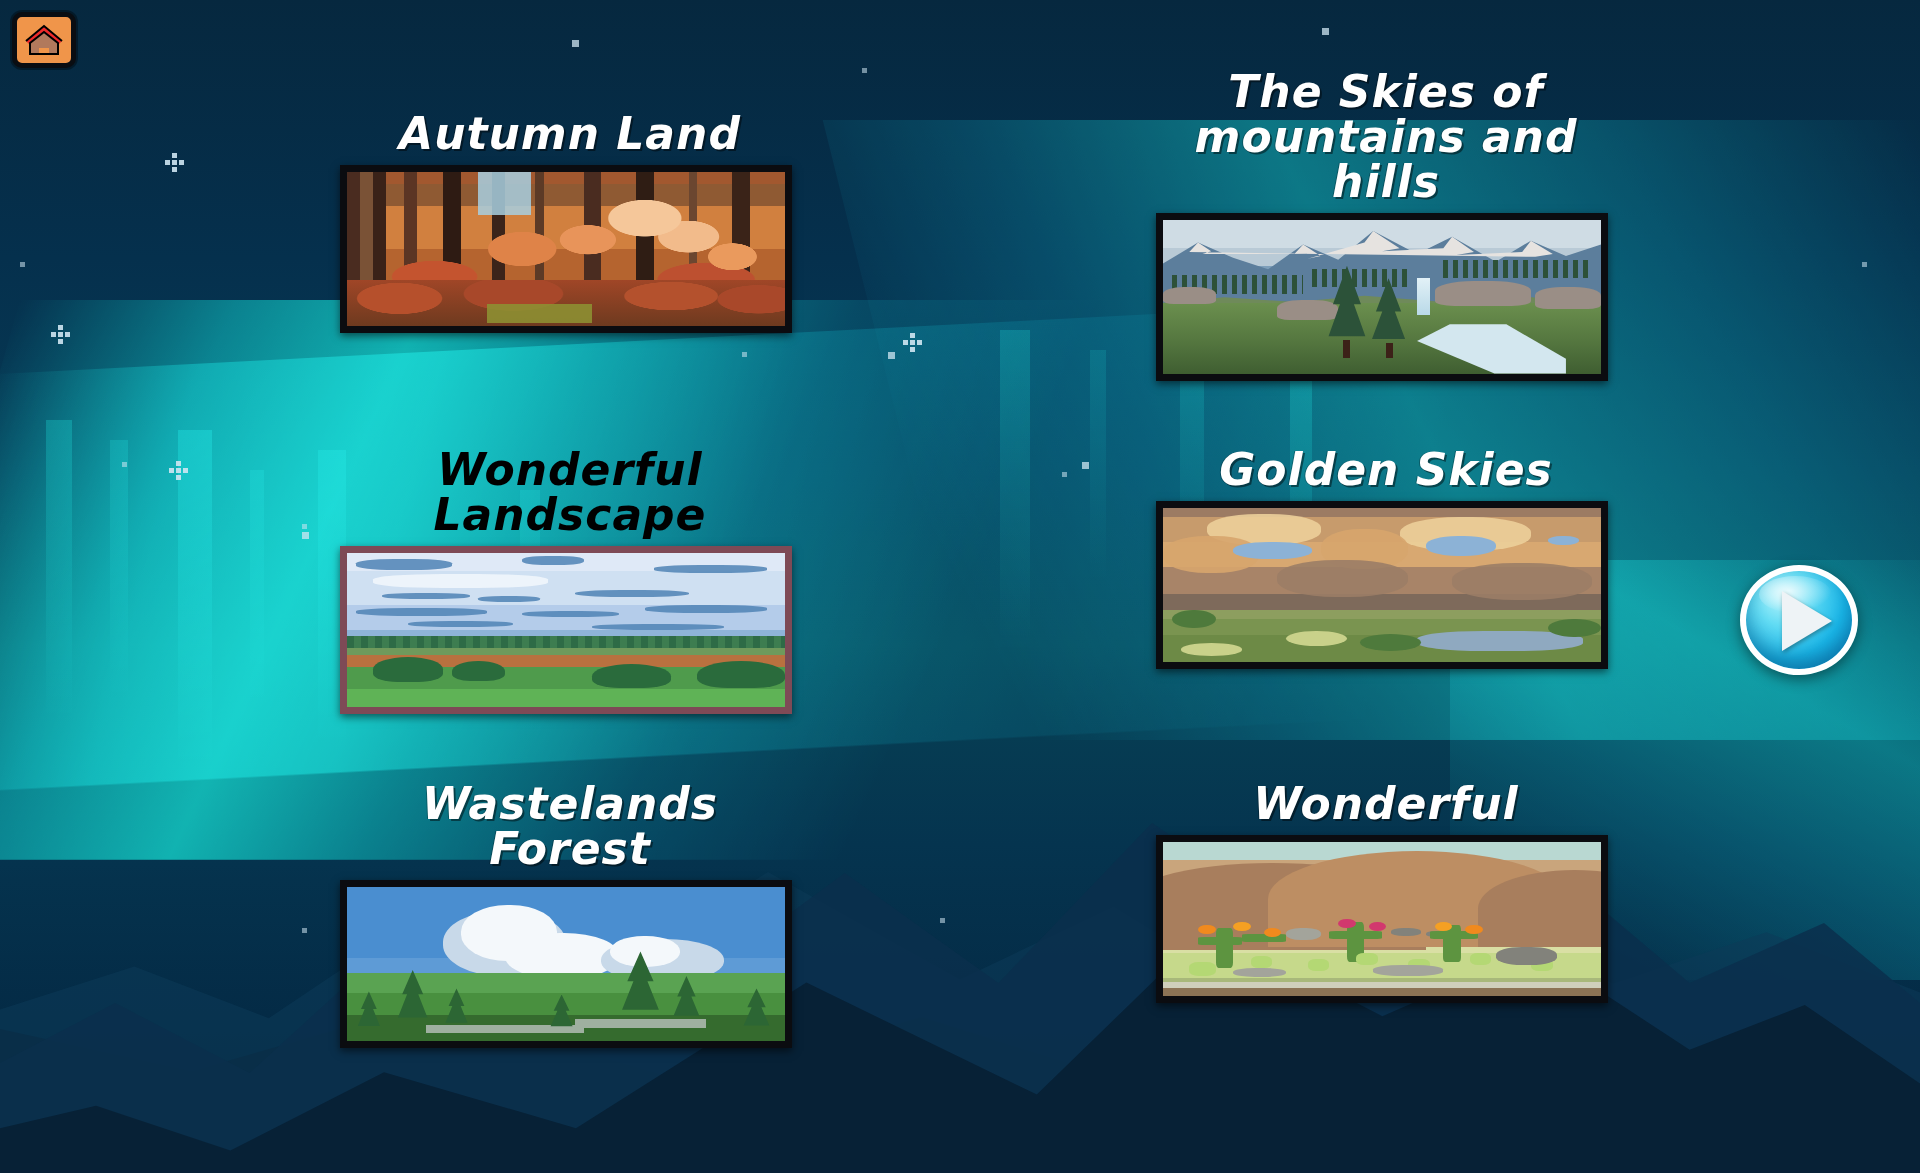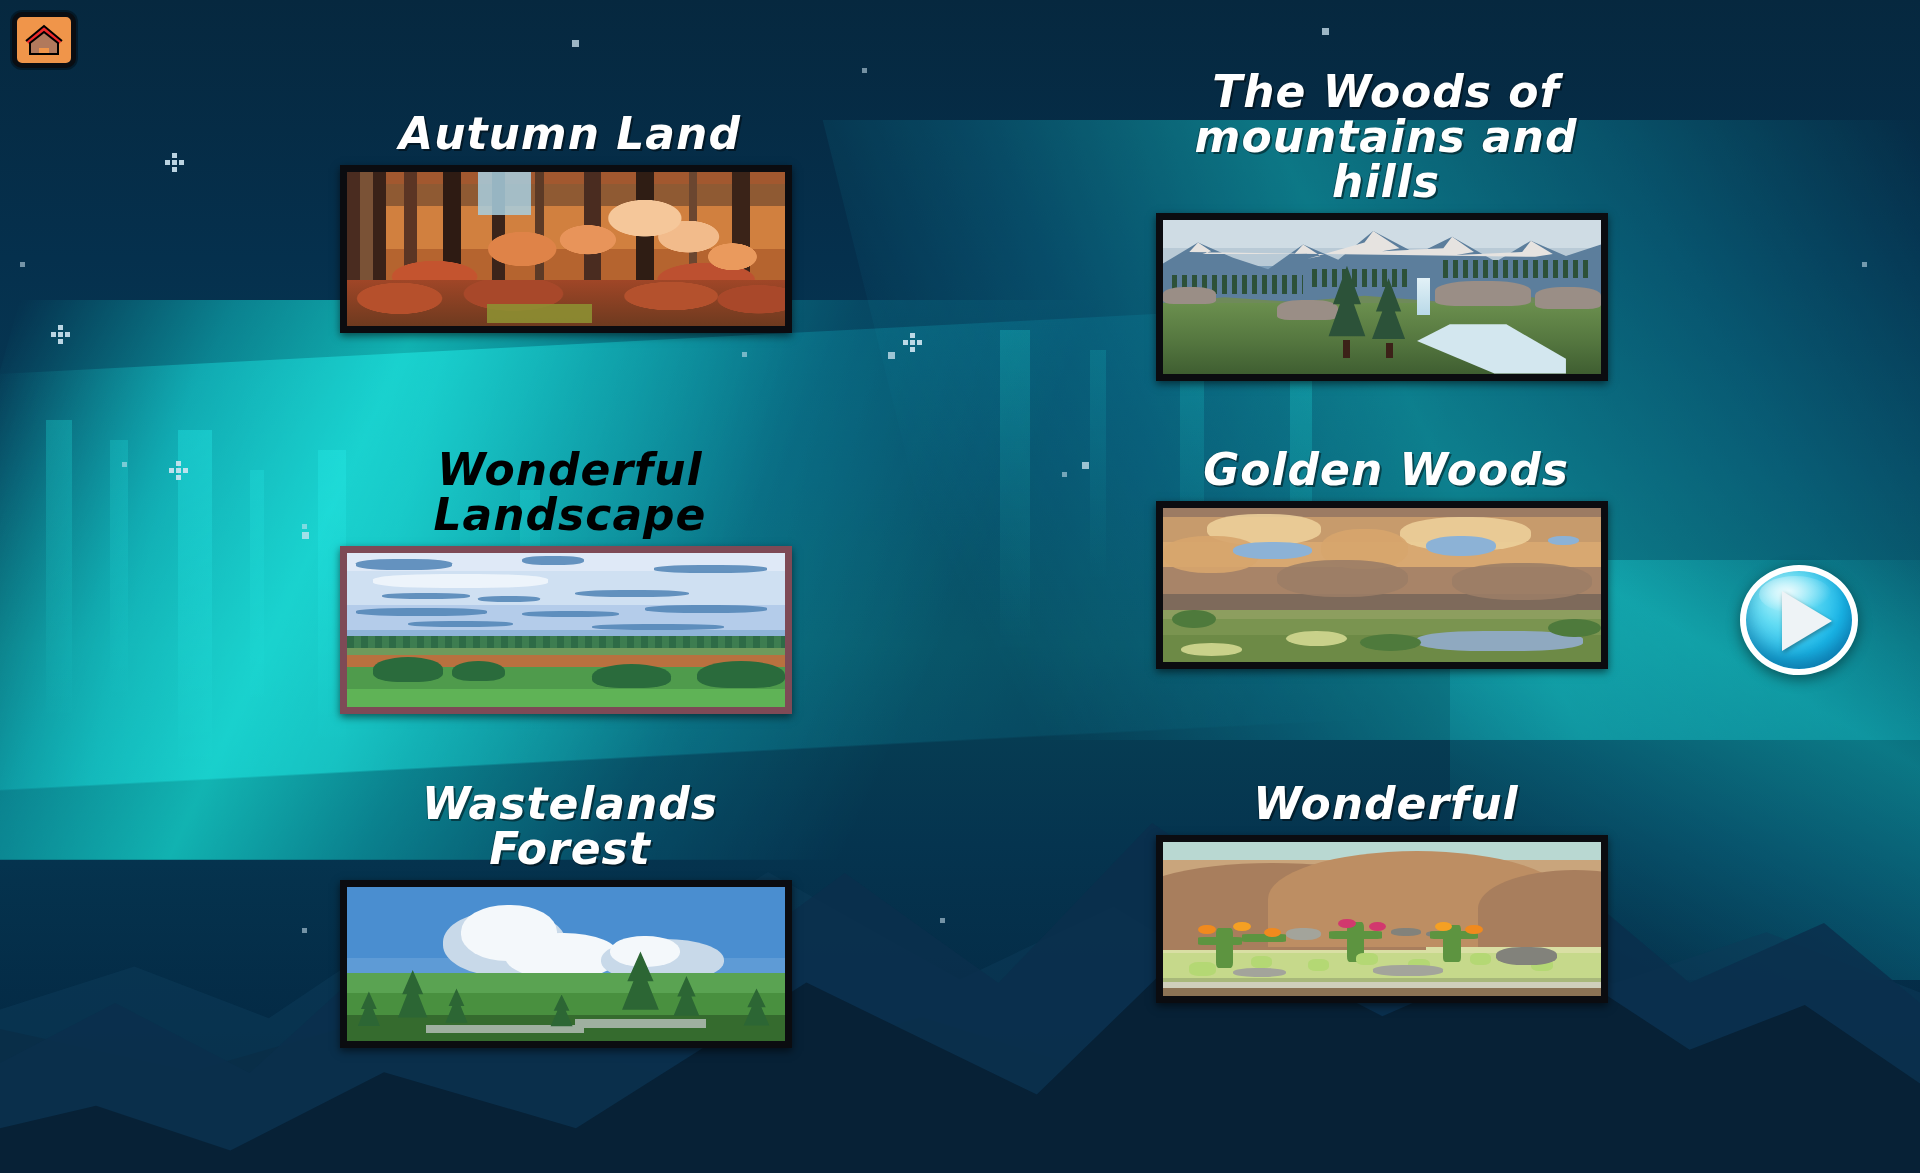--- a/index.html
+++ b/index.html
@@ -396,21 +396,21 @@
       <div class="thumb">
         <div class="art art-autumn">
           <div class="sky-gap"></div>
           <div class="litter"></div>
           <div class="grass"></div>
         </div>
       </div>
     </div>
 
     <div class="level" style="left:1156px; top:70px; width:460px;">
-      <div class="ttl">The Woods of
+      <div class="ttl">The Skies of
 mountains and hills</div>
       <div class="thumb">
         <div class="art art-mtn">
           <div class="peaks"></div>
           <div class="snow"></div>
           <div class="ridge"></div>
           <div class="field"></div>
           <div class="pines" style="left:2%;  top:36%; width:30%;"></div>
           <div class="pines" style="left:34%; top:32%; width:22%;"></div>
           <div class="pines" style="left:64%; top:26%; width:34%;"></div>
@@ -447,21 +447,21 @@
           <div class="treeline"></div>
           <div class="bush" style="left:6%;  top:68%; width:16%; height:16%;"></div>
           <div class="bush" style="left:24%; top:70%; width:12%; height:13%;"></div>
           <div class="bush" style="left:56%; top:72%; width:18%; height:16%;"></div>
           <div class="bush" style="left:80%; top:70%; width:20%; height:18%;"></div>
         </div>
       </div>
     </div>
 
     <div class="level" style="left:1156px; top:448px; width:460px;">
-      <div class="ttl">Golden Woods</div>
+      <div class="ttl">Golden Skies</div>
       <div class="thumb">
         <div class="art art-gold">
           <div class="blob light" style="left:10%; top:4%;  width:26%; height:20%;"></div>
           <div class="blob light" style="left:54%; top:6%;  width:30%; height:22%;"></div>
           <div class="blob" style="left:0%;  top:18%; width:22%; height:24%;"></div>
           <div class="blob" style="left:36%; top:14%; width:20%; height:26%;"></div>
           <div class="blob dark" style="left:26%; top:34%; width:30%; height:24%;"></div>
           <div class="blob dark" style="left:66%; top:36%; width:32%; height:24%;"></div>
           <div class="hole" style="left:16%; top:22%; width:18%; height:11%;"></div>
           <div class="hole" style="left:60%; top:18%; width:16%; height:13%;"></div>

